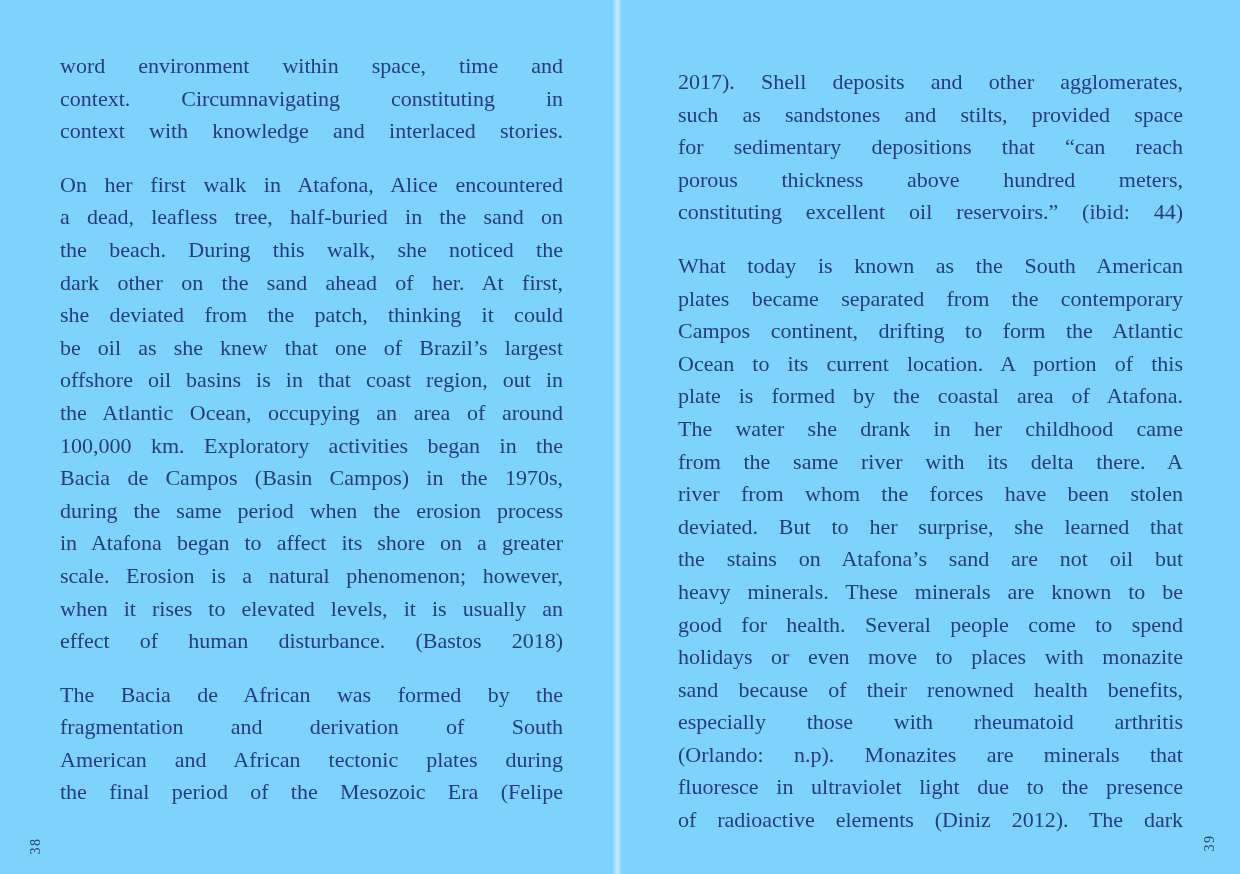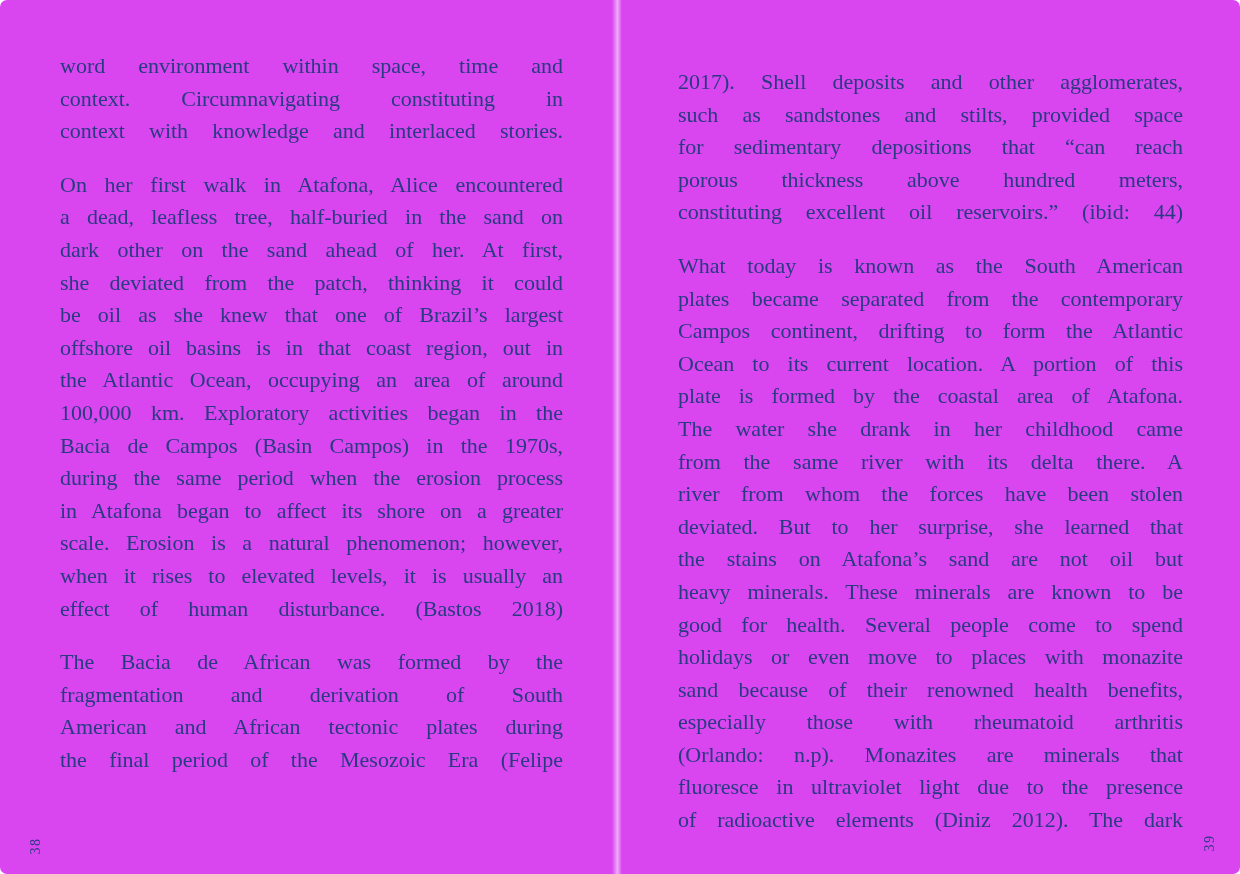--- a/index.html
+++ b/index.html
@@ -6,23 +6,22 @@
     margin: 0;
     padding: 0;
     width: 1240px;
     height: 874px;
     overflow: hidden;
   }
   .spread {
     position: relative;
     width: 1240px;
     height: 874px;
-    background: #d946ef;
+    background: #7dd3fc;
     font-family: "Liberation Serif", "DejaVu Serif", serif;
-    border-radius: 7px;
   }
   .gutter {
     position: absolute;
     left: 612px;
     top: 0;
     width: 10px;
     height: 100%;
     background: linear-gradient(90deg,
       rgba(232,229,202,0) 0%,
       rgba(255,255,255,0.55) 55%,
@@ -76,20 +75,21 @@
   <section class="page page-left">
     <div class="page-text">
         <div class="paragraph">
           <div class="line">word environment within space, time and</div>
           <div class="line">context. Circumnavigating constituting in</div>
           <div class="line">context with knowledge and interlaced stories.</div>
         </div>
         <div class="paragraph">
           <div class="line">On her first walk in Atafona, Alice encountered</div>
           <div class="line">a dead, leafless tree, half-buried in the sand on</div>
+          <div class="line">the beach. During this walk, she noticed the</div>
           <div class="line">dark other on the sand ahead of her. At first,</div>
           <div class="line">she deviated from the patch, thinking it could</div>
           <div class="line">be oil as she knew that one of Brazil’s largest</div>
           <div class="line">offshore oil basins is in that coast region, out in</div>
           <div class="line">the Atlantic Ocean, occupying an area of around</div>
           <div class="line">100,000 km. Exploratory activities began in the</div>
           <div class="line">Bacia de Campos (Basin Campos) in the 1970s,</div>
           <div class="line">during the same period when the erosion process</div>
           <div class="line">in Atafona began to affect its shore on a greater</div>
           <div class="line">scale. Erosion is a natural phenomenon; however,</div>

